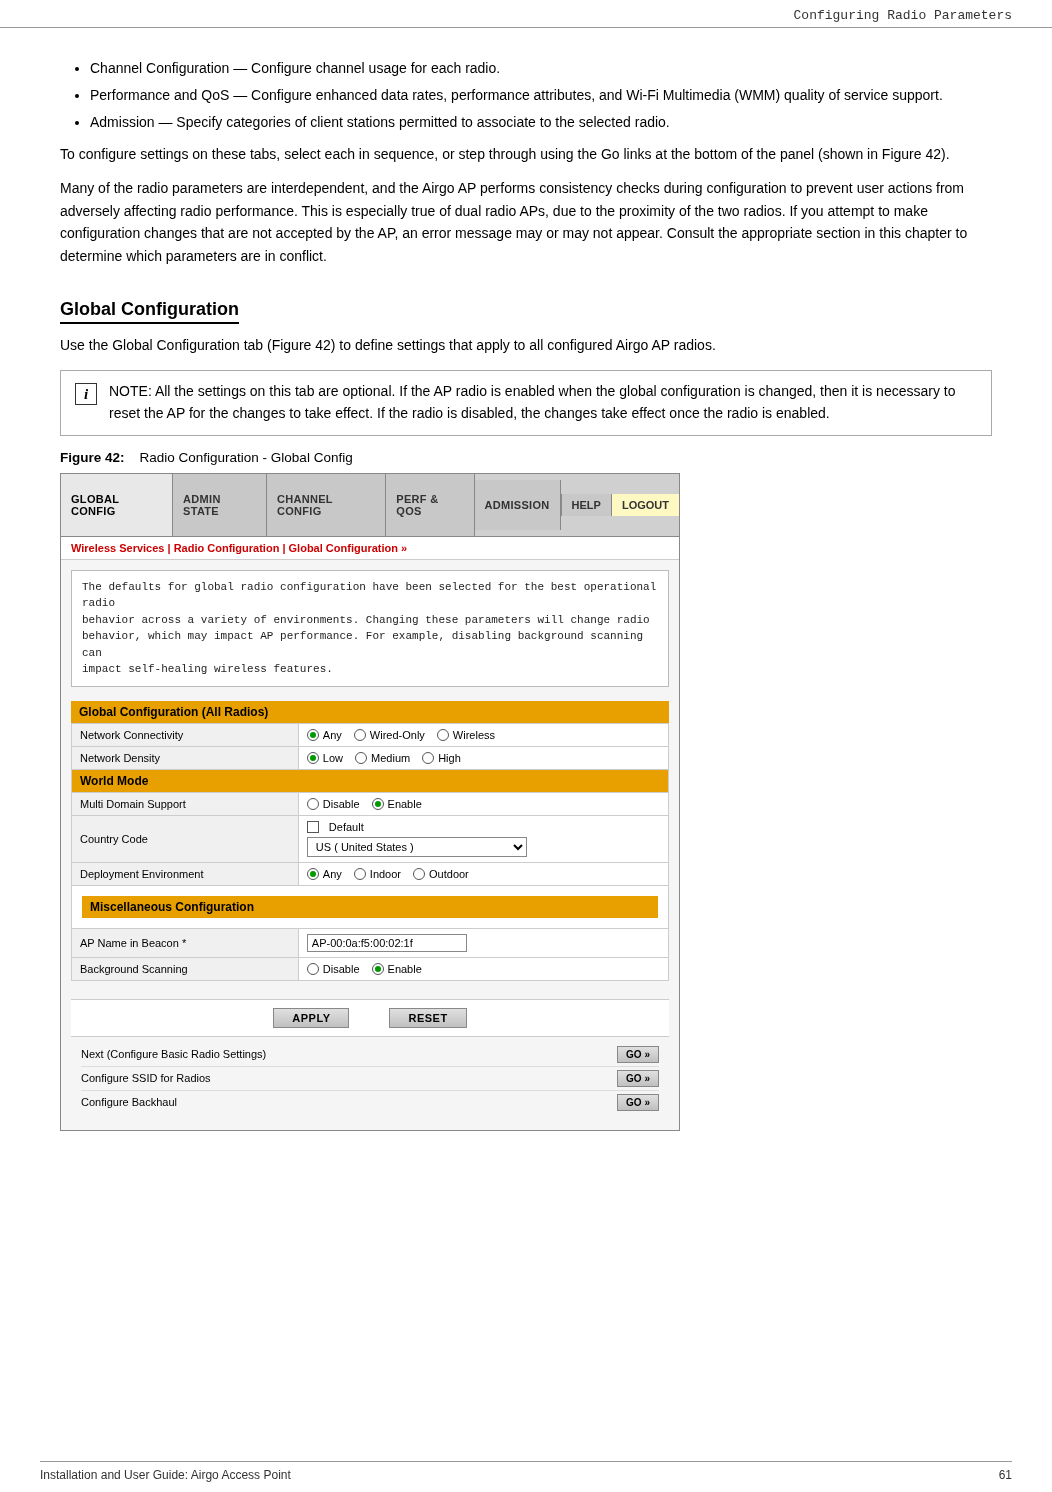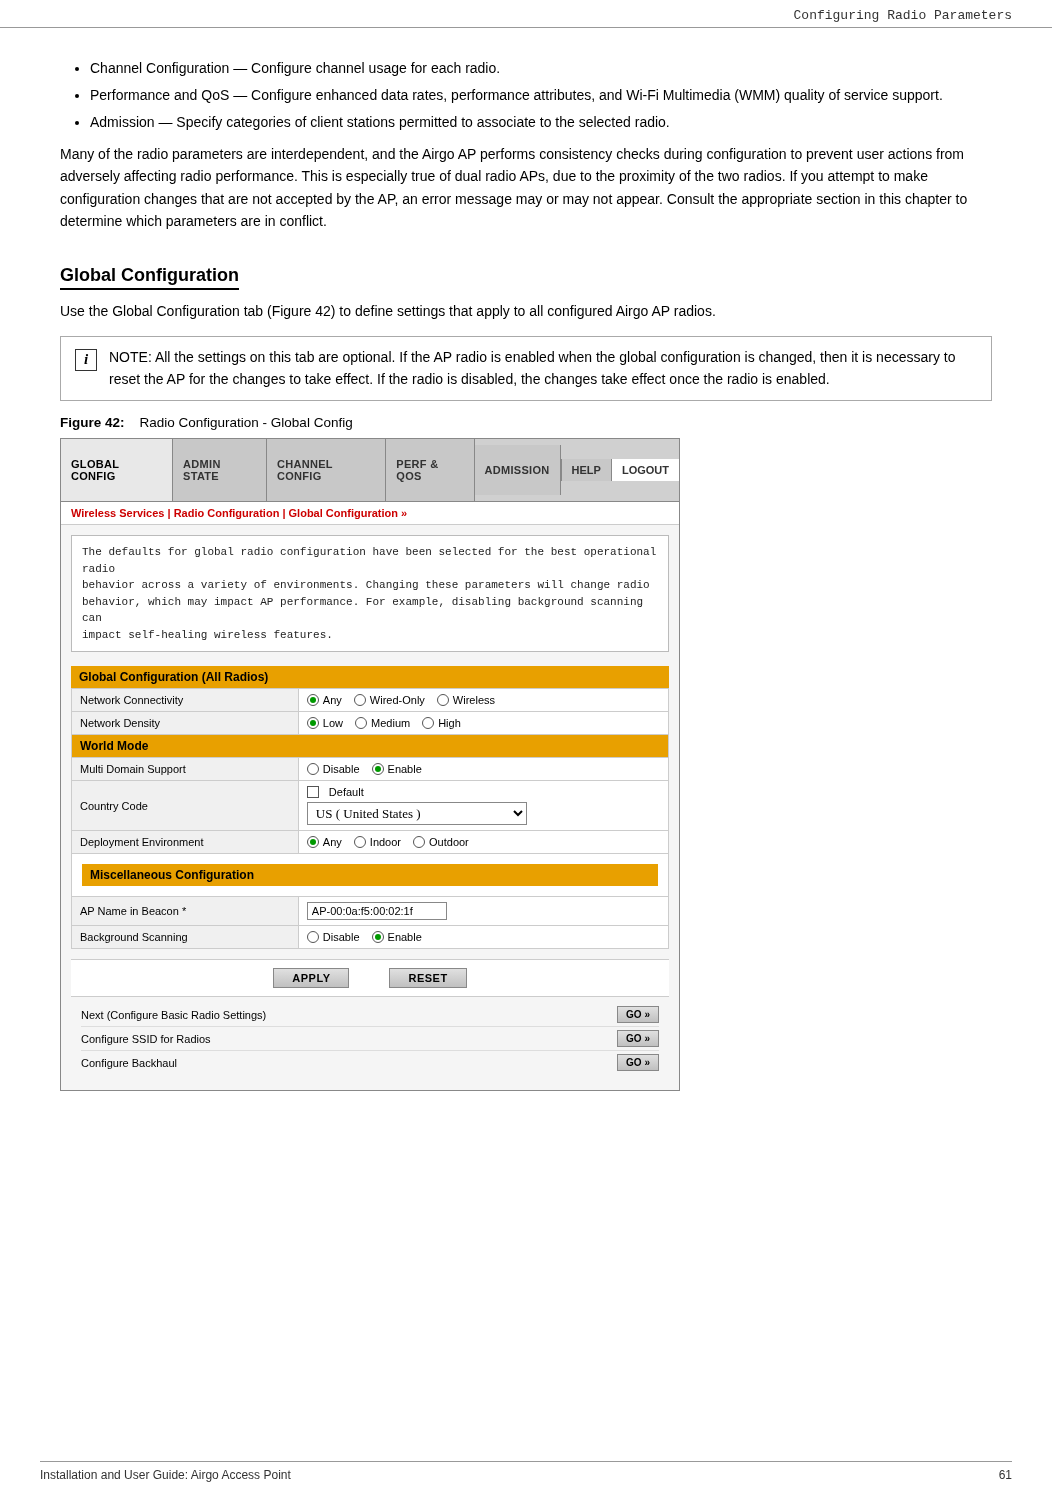--- a/index.html
+++ b/index.html
@@ -121,21 +121,21 @@
       padding: 5px 10px;
       font-size: 11px;
       font-weight: bold;
       color: #333;
       border-left: 1px solid #888;
       cursor: pointer;
       background: #c8c8c8;
       text-transform: uppercase;
     }
     .ui-tab-btn.help { background: #c8c8c8; }
-    .ui-tab-btn.logout { background: #ffffff; }
+    .ui-tab-btn.logout { background: #fef9c3; }
 
     .ui-breadcrumb {
       background: #fff;
       padding: 5px 10px;
       font-size: 11px;
       color: #c00;
       font-weight: bold;
       border-bottom: 1px solid #ccc;
     }
     .ui-breadcrumb span {
@@ -164,21 +164,21 @@
       font-weight: bold;
       font-size: 12px;
       padding: 4px 8px;
       margin-bottom: 0;
     }
 
     .ui-table {
       width: 100%;
       border-collapse: collapse;
       background: #fff;
-      margin-bottom: 10px;
+      margin-bottom: 18px;
     }
     .ui-table td {
       border: 1px solid #ccc;
       padding: 5px 8px;
       font-size: 11px;
       vertical-align: middle;
     }
     .ui-table .label-col {
       width: 38%;
       background: #f0f0f0;
@@ -238,34 +238,33 @@
       width: 12px;
       height: 12px;
       border: 1.5px solid #555;
       background: #fff;
       display: inline-block;
       margin-right: 4px;
       vertical-align: middle;
     }
 
     .country-select {
-      font-size: 13px;
+      font-size: 11px;
       padding: 2px 4px;
       border: 1px solid #888;
       background: #fff;
       width: 220px;
-      font-family: Liberation Serif, serif;
     }
 
     .ui-input {
       font-size: 11px;
       padding: 2px 4px;
       border: 1px solid #888;
       background: #fff;
-      width: 140px;
+      width: 160px;
     }
 
     .ui-buttons-row {
       display: flex;
       justify-content: center;
       gap: 40px;
       padding: 8px;
       background: #fff;
       border-top: 1px solid #ccc;
       border-bottom: 1px solid #ccc;
@@ -326,20 +325,21 @@
 <div class="page-content">
 
   
   <ul class="bullet-list">
     <li><span>Channel Configuration — Configure channel usage for each radio.</span></li>
     <li><span>Performance and QoS — Configure enhanced data rates, performance attributes, and Wi-Fi Multimedia (WMM) quality of service support.</span></li>
     <li><span>Admission — Specify categories of client stations permitted to associate to the selected radio.</span></li>
   </ul>
 
   
+  <p class="paragraph">To configure settings on these tabs, select each in sequence, or step through using the Go links at the bottom of the panel (shown in Figure 42).</p>
 
   
   <p class="paragraph">Many of the radio parameters are interdependent, and the Airgo AP performs consistency checks during configuration to prevent user actions from adversely affecting radio performance. This is especially true of dual radio APs, due to the proximity of the two radios. If you attempt to make configuration changes that are not accepted by the AP, an error message may or may not appear. Consult the appropriate section in this chapter to determine which parameters are in conflict.</p>
 
   
   <div class="section-heading">Global Configuration</div>
 
   <p class="paragraph">Use the Global Configuration tab (Figure 42) to define settings that apply to all configured Airgo AP radios.</p>
 
   

